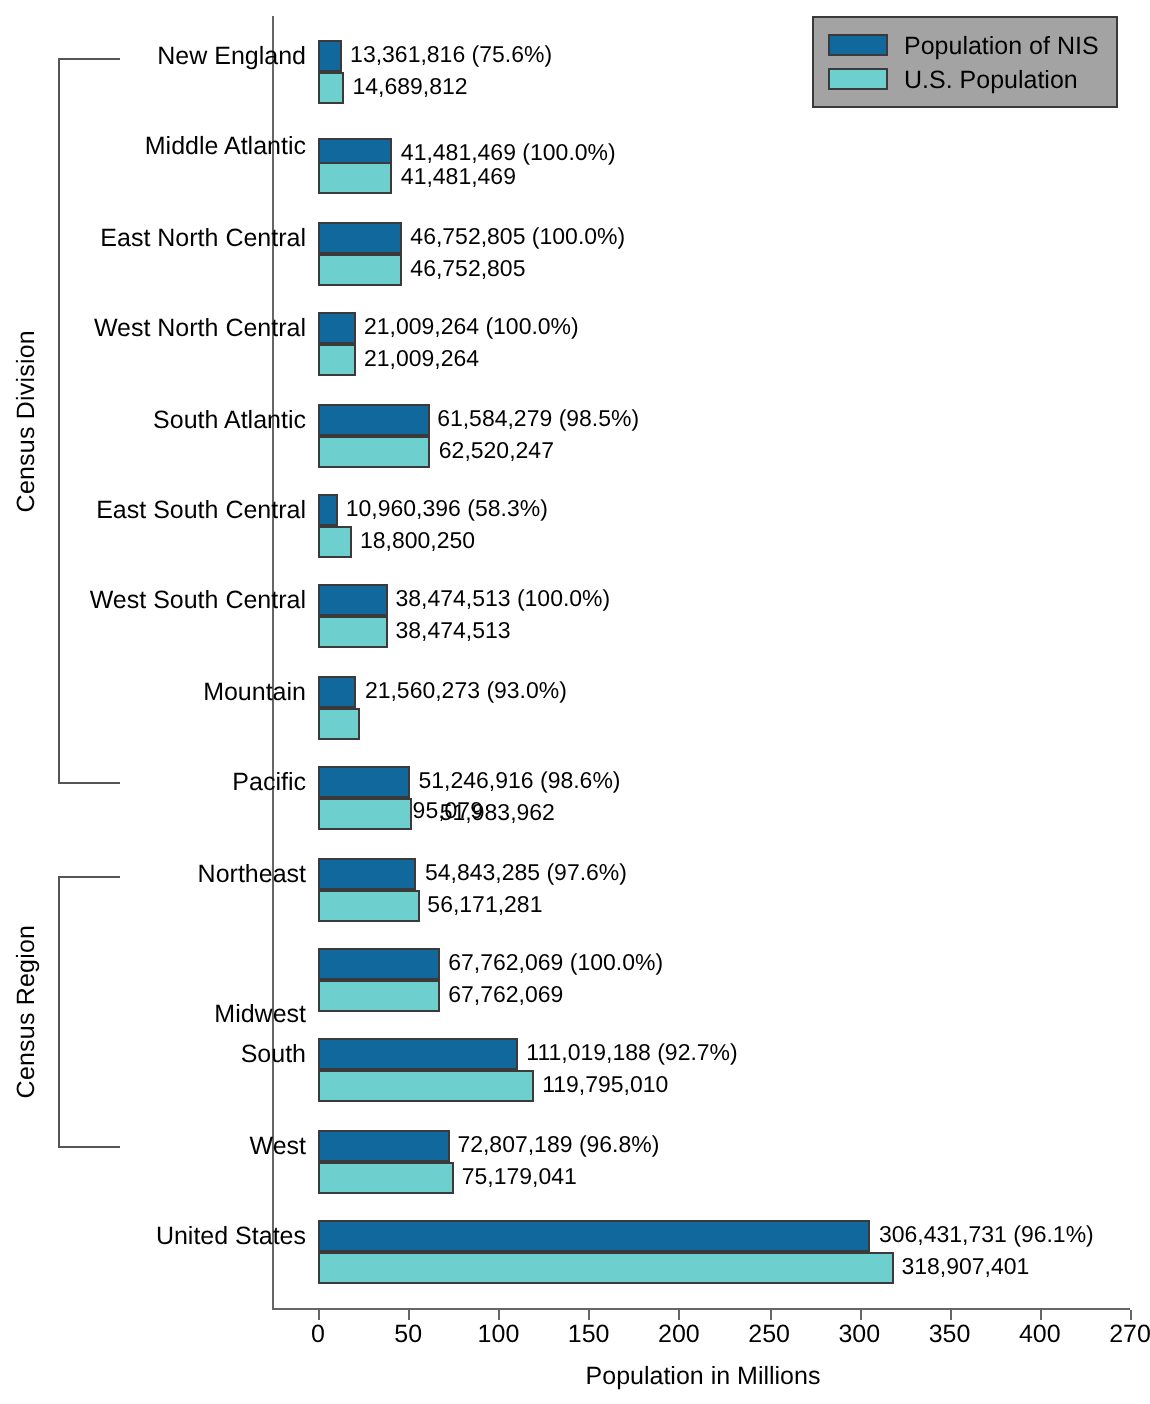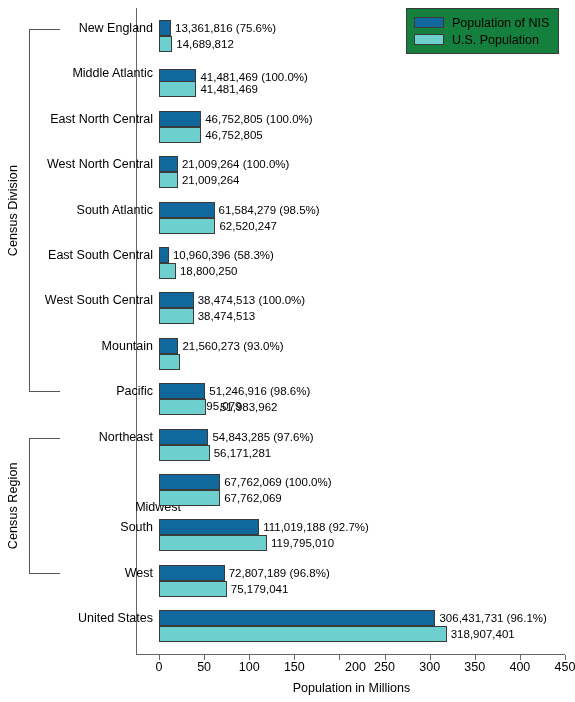--- a/index.html
+++ b/index.html
@@ -116,21 +116,21 @@
     padding-left: 128px;
     box-sizing: border-box;
   }
 
   
   #legend {
     position: absolute;
     left: 406px;
     top: 8px;
     border: 1.2px solid #3a3a3a;
-    background: #15803d;
+    background: #a3a3a3;
     padding: 5px 9px 5px 7px;
     box-sizing: border-box;
   }
   .legend-item {
     display: flex;
     align-items: center;
     height: 17px;
   }
   .legend-swatch {
     width: 30px;
@@ -241,21 +241,21 @@
       </div>
       <div class="cat-label" style="top: 429.6px; left: 0px; right: auto; width: 153px;">Northeast</div>
       <div class="bar-row" style="top: 428.6px; width: 410px;">
         <div class="bar nis" style="width: 49.4808px;"></div>
         <div class="bar-value" style="left: 49.4808px;">54,843,285 (97.6%)</div>
       </div>
       <div class="bar-row" style="top: 444.6px; width: 410px;">
         <div class="bar uspop" style="width: 50.679px;"></div>
         <div class="bar-value" style="left: 50.679px;">56,171,281</div>
       </div>
-      <div class="cat-label" style="top: 500px; left: 0px; right: auto; width: 153px; padding-left: 28px;">Midwest</div>
+      <div class="cat-label" style="top: 500px; left: 0px; right: auto; width: 153px;">Midwest</div>
       <div class="bar-row" style="top: 474px; width: 410px;">
         <div class="bar nis" style="width: 61.1364px;"></div>
         <div class="bar-value" style="left: 61.1364px;">67,762,069 (100.0%)</div>
       </div>
       <div class="bar-row" style="top: 490px; width: 410px;">
         <div class="bar uspop" style="width: 61.1364px;"></div>
         <div class="bar-value" style="left: 61.1364px;">67,762,069</div>
       </div>
       <div class="cat-label" style="top: 520.4px; left: 0px; right: auto; width: 153px;">South</div>
       <div class="bar-row" style="top: 519.4px; width: 410px;">
@@ -289,31 +289,31 @@
   <div id="axis-layer">
       <div class="tick" style="left: 159px;"></div>
       <div class="tick-label" style="left: 159px;">0</div>
       <div class="tick" style="left: 204.111px;"></div>
       <div class="tick-label" style="left: 204.111px;">50</div>
       <div class="tick" style="left: 249.222px;"></div>
       <div class="tick-label" style="left: 249.222px;">100</div>
       <div class="tick" style="left: 294.333px;"></div>
       <div class="tick-label" style="left: 294.333px; text-align: right;">150</div>
       <div class="tick" style="left: 339.444px;"></div>
-      <div class="tick-label" style="left: 339.444px; margin-left: 16px;">200</div>
+      <div class="tick-label" style="left: 339.444px;">200</div>
       <div class="tick" style="left: 384.556px;"></div>
       <div class="tick-label" style="left: 384.556px;">250</div>
       <div class="tick" style="left: 429.667px;"></div>
       <div class="tick-label" style="left: 429.667px;">300</div>
       <div class="tick" style="left: 474.778px;"></div>
       <div class="tick-label" style="left: 474.778px;">350</div>
       <div class="tick" style="left: 519.889px;"></div>
       <div class="tick-label" style="left: 519.889px;">400</div>
       <div class="tick" style="left: 565px;"></div>
-      <div class="tick-label" style="left: 565px;">450</div>
+      <div class="tick-label" style="left: 565px;">270</div>
     </div>
   <div id="x-axis-title">Population in Millions</div>
 
   <div id="legend">
       <div class="legend-item">
         <span class="legend-swatch nis"></span>
         <span class="legend-text">Population of NIS</span>
       </div>
       <div class="legend-item">
         <span class="legend-swatch uspop"></span>

